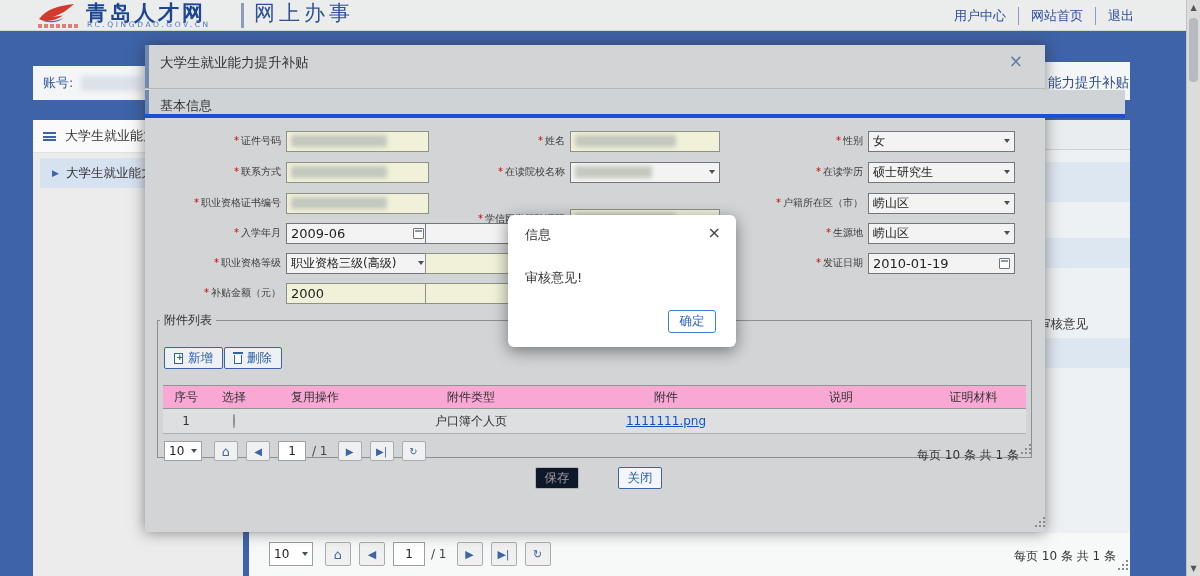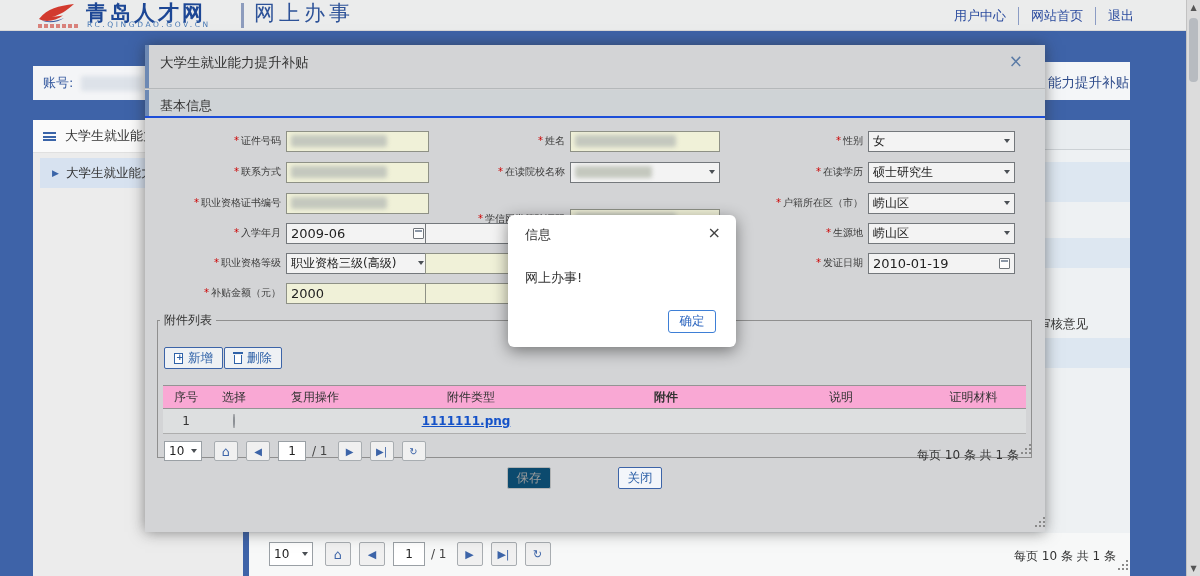--- a/index.html
+++ b/index.html
@@ -65,21 +65,21 @@
   .pager-sm .pinput { width:28px; height:20px; margin-right:6px; }
   .pager-sm .pof { margin-right:10px; }
   .ic-home { font-size:13px; line-height:1; }
 
   
   #modal { left:145px; top:45px; width:900px; height:487px; background:#d3d4d6; box-shadow:0 0 14px rgba(40,40,40,.55); z-index:5; }
   #m-titlebar { position:absolute; left:0; top:0; width:900px; height:44px; border-bottom:1px solid #b5b8ba; }
   #m-titlebar::before { content:""; position:absolute; left:0; top:0; bottom:0; width:4px; background:#6d89b4; }
   #m-title { position:absolute; left:15px; top:9px; font-size:13.5px; color:#333; }
   #m-close { position:absolute; right:22px; top:6px; font-size:17px; color:#5b7ba6; cursor:pointer; }
-  #m-section { position:absolute; left:0; top:45px; width:900px; height:28px; background:#cfd3d6; border-bottom:2px solid #1d4ed8; }
+  #m-section { position:absolute; left:0; top:45px; width:980px; height:28px; background:#cfd3d6; border-bottom:4px solid #1d4ed8; }
   #m-section::before { content:""; position:absolute; left:0; top:0; bottom:0; width:4px; background:#6d89b4; }
   #m-section .txt { position:absolute; left:15px; top:7px; font-size:13px; color:#333; }
 
   .cell { position:absolute; height:22px; display:flex; align-items:center; }
   .cell label { flex:1; text-align:right; font-size:10px; color:#3b3b3b; padding-right:5px; white-space:nowrap; overflow:hidden; }
   .cell label::before { content:"*"; color:#c00; margin-right:2px; }
   .c1 { left:12px;  width:272px; } .c1 .ctl { width:143px; }
   .c2 { left:280px; width:295px; } .c2 .ctl { width:150px; }
   .c3 { left:585px; width:285px; } .c3 .ctl { width:147px; }
   .ctl { flex:none; height:21px; display:flex; align-items:center; padding:0 4px; font-size:13px; color:#222; overflow:hidden; white-space:nowrap; }
@@ -97,27 +97,27 @@
   #btn-add { left:6px; } #btn-del { left:66px; }
   .ic-new { width:9px; height:11px; border:1px solid #2f62a8; position:relative; background:#fff; }
   .ic-new::before { content:"+"; position:absolute; left:1px; top:-2px; font-size:9px; font-weight:bold; color:#2f62a8; }
   .ic-del { width:8px; height:9px; border:1px solid #2f62a8; border-top:none; position:relative; margin-top:3px; background:#fff; }
   .ic-del::before { content:""; position:absolute; left:-2px; right:-2px; top:-3px; height:2px; background:#2f62a8; }
   #att-table { position:absolute; left:5px; top:56px; width:863px; }
   .t-head, .t-row { display:flex; align-items:center; }
   .t-head { height:24px; background:#f9a8d4; border-top:1px solid #949494; border-bottom:1px solid #949494; }
   .t-row  { height:25px; background:#dddfe0; border-bottom:1px solid #aeaeae; }
   .tc { font-size:12px; color:#333; text-align:center; overflow:hidden; white-space:nowrap; }
-  .w1{width:46px;} .w2{width:50px;} .w3{width:112px;} .w4{width:200px;} .w5{width:190px;font-weight:bold;} .w6{width:160px;} .w7{width:105px;}
+  .w1{width:46px;} .w2{width:50px;} .w3{width:112px;} .w4{width:200px;} .w5{width:190px;} .w6{width:160px;} .w7{width:105px;}
   .radio { width:11px; height:11px; border-radius:50%; border:1px solid #8b8f94; background:#e9e9e9; margin:0 auto; cursor:pointer; }
   .flink { color:#1552c8; text-decoration:underline; cursor:pointer; }
 
   
   .fbtn { position:absolute; top:422px; width:44px; height:22px; font-size:12.5px; display:flex; align-items:center; justify-content:center; border-radius:2px; }
-  #btn-save { left:362px; background:#0c4a6e; border:1px solid #b1b3b4; color:#9a9a9a; }
+  #btn-save { left:390px; background:#0f172a; border:1px solid #b1b3b4; color:#9a9a9a; }
   #btn-close { left:473px; background:#f3f6fa; border:1px solid #3c64a8; color:#2f62a8; cursor:pointer; }
 
   
   #dialog { left:478px; top:215px; width:228px; height:132px; background:#fff; border-radius:6px; box-shadow:0 4px 16px rgba(0,0,0,.45); z-index:9;margin-left:30px; }
   #d-title { position:absolute; left:17px; top:11px; font-size:13px; color:#333; }
   #d-close { position:absolute; right:15px; top:8px; font-size:16px; color:#444; cursor:pointer; }
   #d-msg { position:absolute; left:17px; top:54px; font-size:13px; color:#333; }
   #d-ok { position:absolute; right:20px; top:95px; width:48px; height:23px; background:#fff; border:1px solid #3e7fd6; border-radius:3px; color:#2e67c0; font-size:12.5px; display:flex; align-items:center; justify-content:center; cursor:pointer; }
 </style>
 </head>
@@ -342,20 +342,21 @@
         <div class="tc w3">复用操作</div>
         <div class="tc w4">附件类型</div>
         <div class="tc w5">附件</div>
         <div class="tc w6">说明</div>
         <div class="tc w7">证明材料</div>
       </div>
       <div class="t-row">
         <div class="tc w1">1</div>
         <div class="tc w2"><span class="radio"></span></div>
         <div class="tc w3"></div>
+        <div class="tc w4">户口簿个人页</div>
         <div class="tc w5"><a class="flink">1111111.png</a></div>
         <div class="tc w6"></div>
         <div class="tc w7"></div>
       </div>
     </div>
     <div class="pager pager-sm" style="left:6px; top:112px;">
       <div class="psize">
         <span>10</span>
           <span class="tri"></span>
       </div>
@@ -382,15 +383,15 @@
   </fieldset>
 
   <div class="fbtn" id="btn-save">保存</div>
   <div class="fbtn" id="btn-close">关闭</div>
   <span class="grip" style="right:8px; bottom:5px;"></span>
 </div>
 
 <div class="abs" id="dialog">
   <span id="d-title">信息</span>
   <span id="d-close">×</span>
-  <span id="d-msg">网上办事!</span>
+  <span id="d-msg">审核意见!</span>
   <div id="d-ok">确定</div>
 </div>
 
 </body></html>

